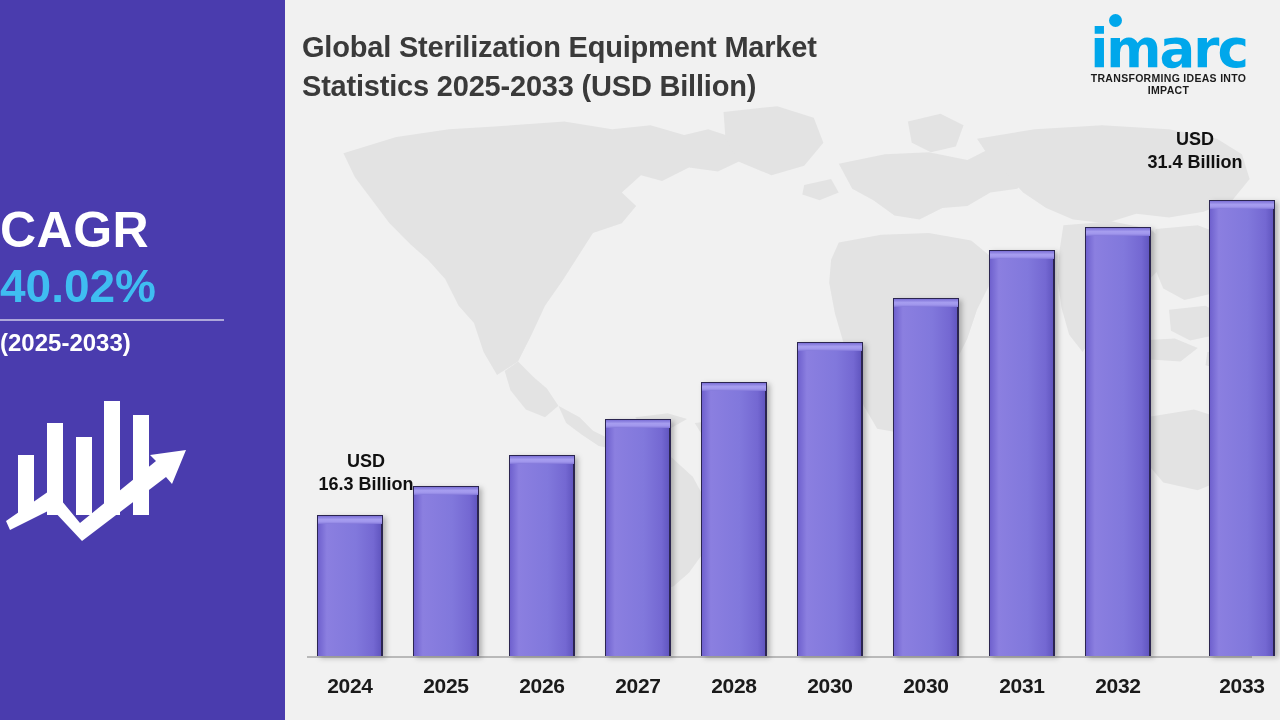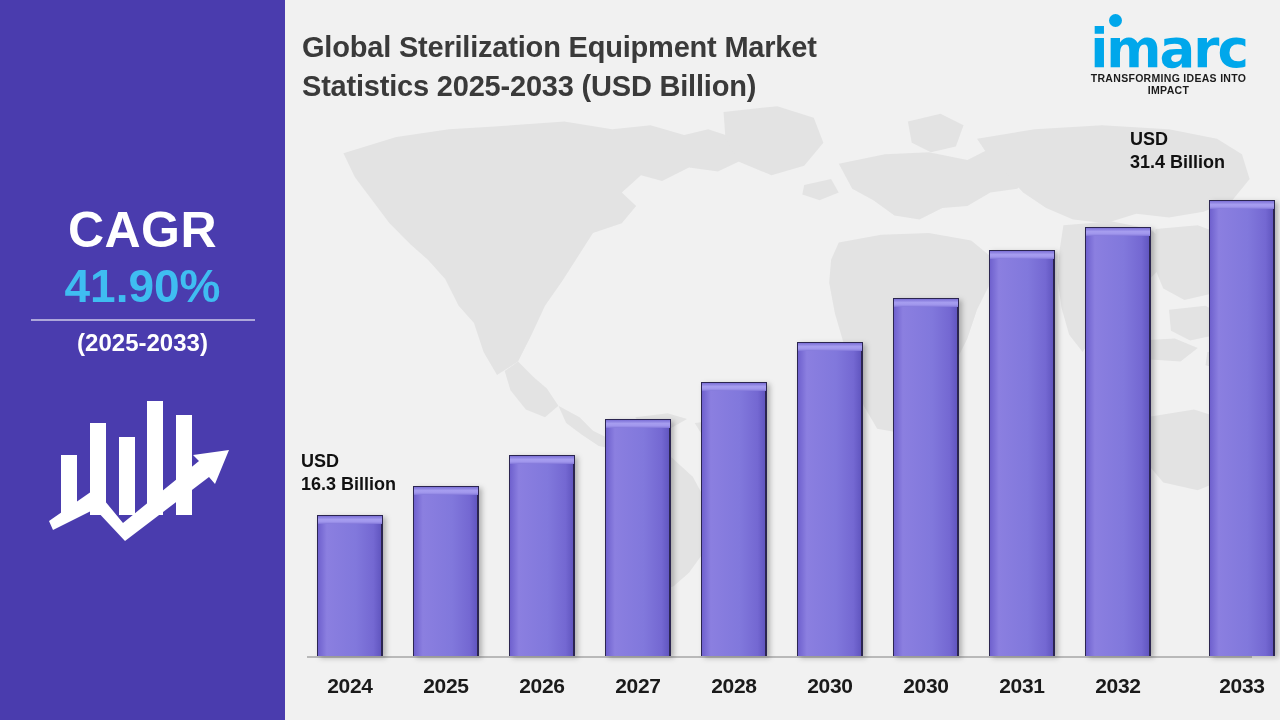--- a/index.html
+++ b/index.html
@@ -9,21 +9,21 @@
     background:#f0f0f0;
     position:relative;
   }
 
   
   #sidebar {
     position:absolute; left:0; top:0;
     width:285px; height:720px;
     background:#4a3cae;
     display:flex; flex-direction:column;
-    align-items:center; justify-content:flex-start;
+    align-items:flex-start; justify-content:flex-start;
   }
   #cagr-word {
     margin-top:205px;
     color:#ffffff;
     font-size:50px;
     font-weight:bold;
     letter-spacing:0.5px;
     line-height:1;
   }
   #cagr-value {
@@ -155,32 +155,32 @@
     font-weight:bold;
     letter-spacing:-0.3px;
   }
 
   .value-label {
     position:absolute;
     color:#111111;
     font-size:18px;
     font-weight:bold;
     line-height:1.28;
-    text-align:left;
+    text-align:center;
     white-space:pre-line;
   }
   #value-first { left:16px; top:450px; width:130px; }
   #value-last  { left:845px; top:128px; width:130px; }
 </style>
 </head>
 <body>
 
 <div id="sidebar">
   <div id="cagr-word">CAGR</div>
-  <div id="cagr-value">41.90%</div>
+  <div id="cagr-value">40.02%</div>
   <div id="cagr-divider"></div>
   <div id="cagr-period">(2025-2033)</div>
 
   <svg id="sidebar-icon" viewBox="0 0 200 150">
     <g fill="#ffffff">
       <rect x="18" y="62" width="16" height="60"></rect>
       <rect x="47" y="30" width="16" height="92"></rect>
       <rect x="76" y="44" width="16" height="78"></rect>
       <rect x="104" y="8" width="16" height="114"></rect>
       <rect x="133" y="22" width="16" height="100"></rect>

